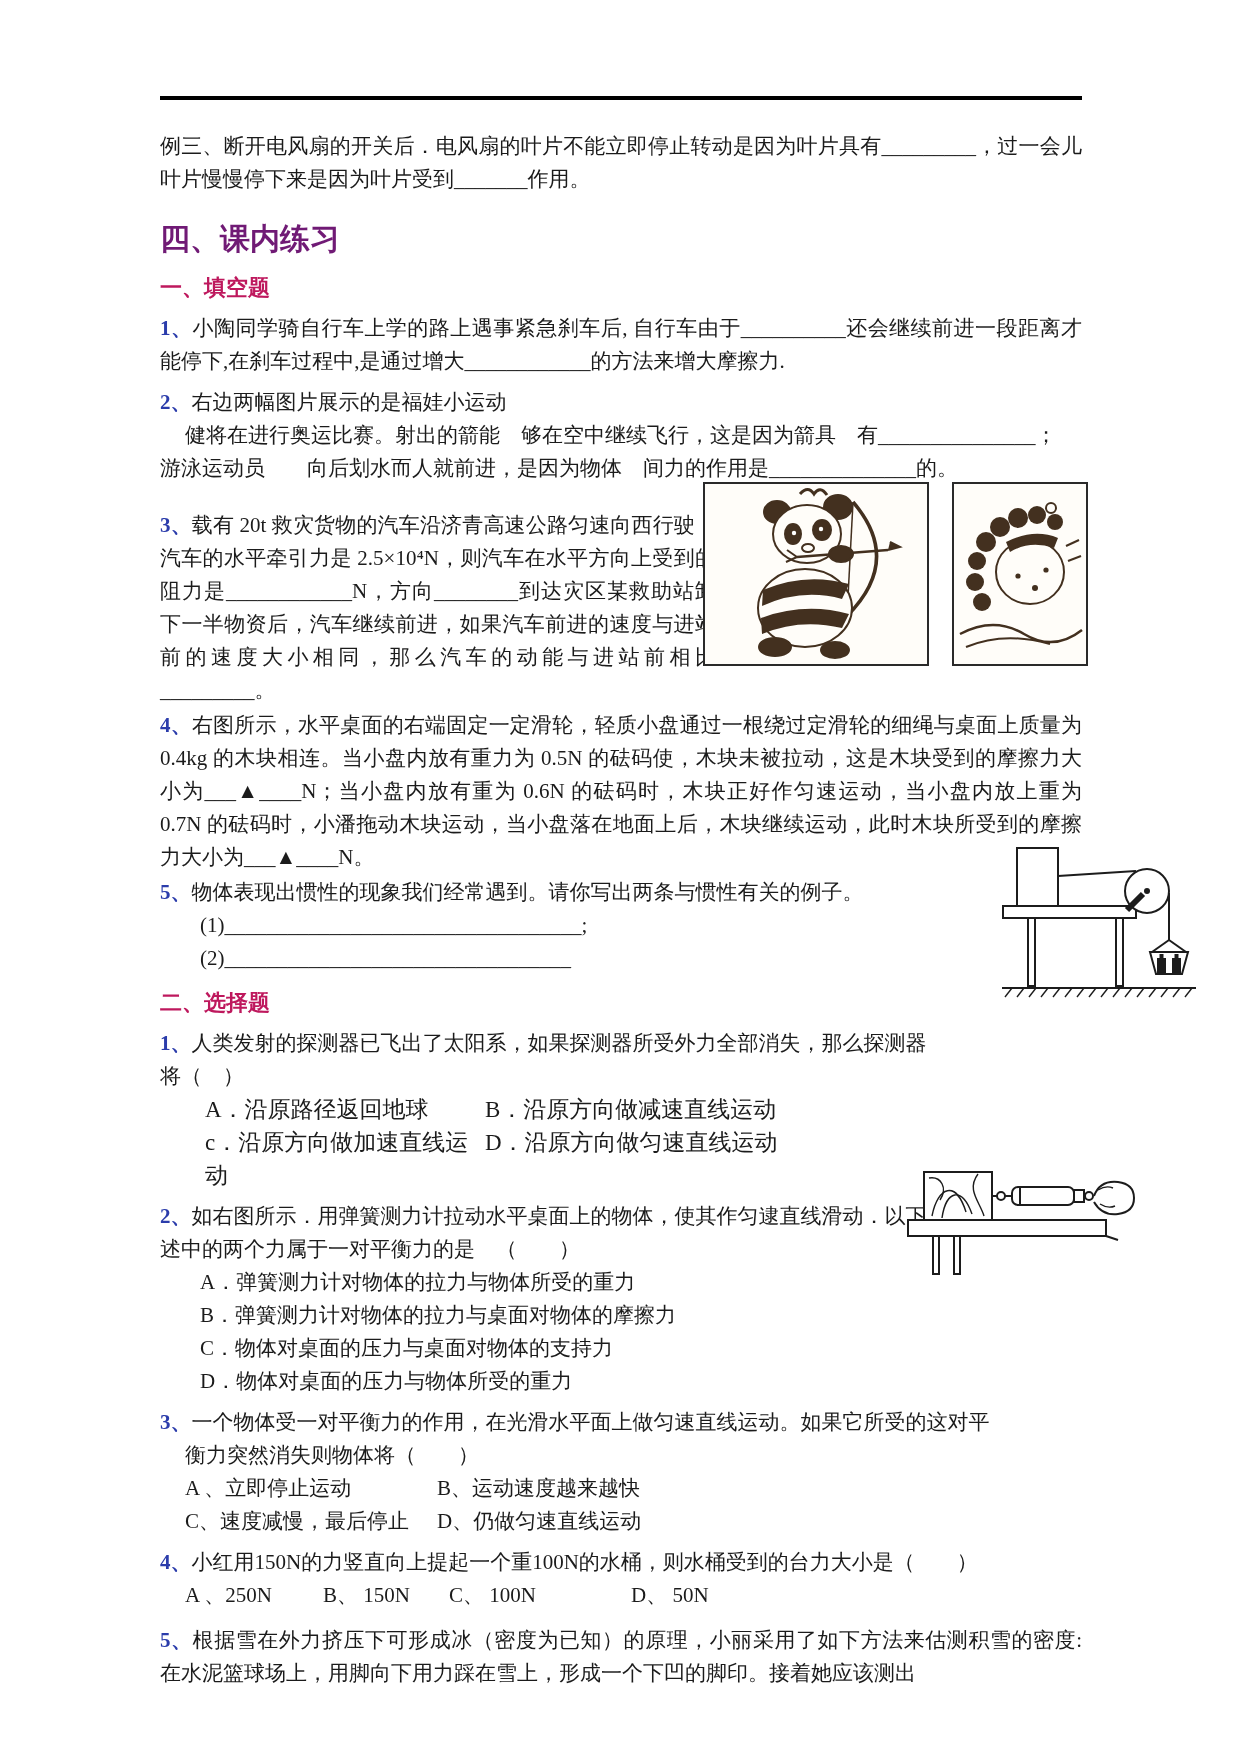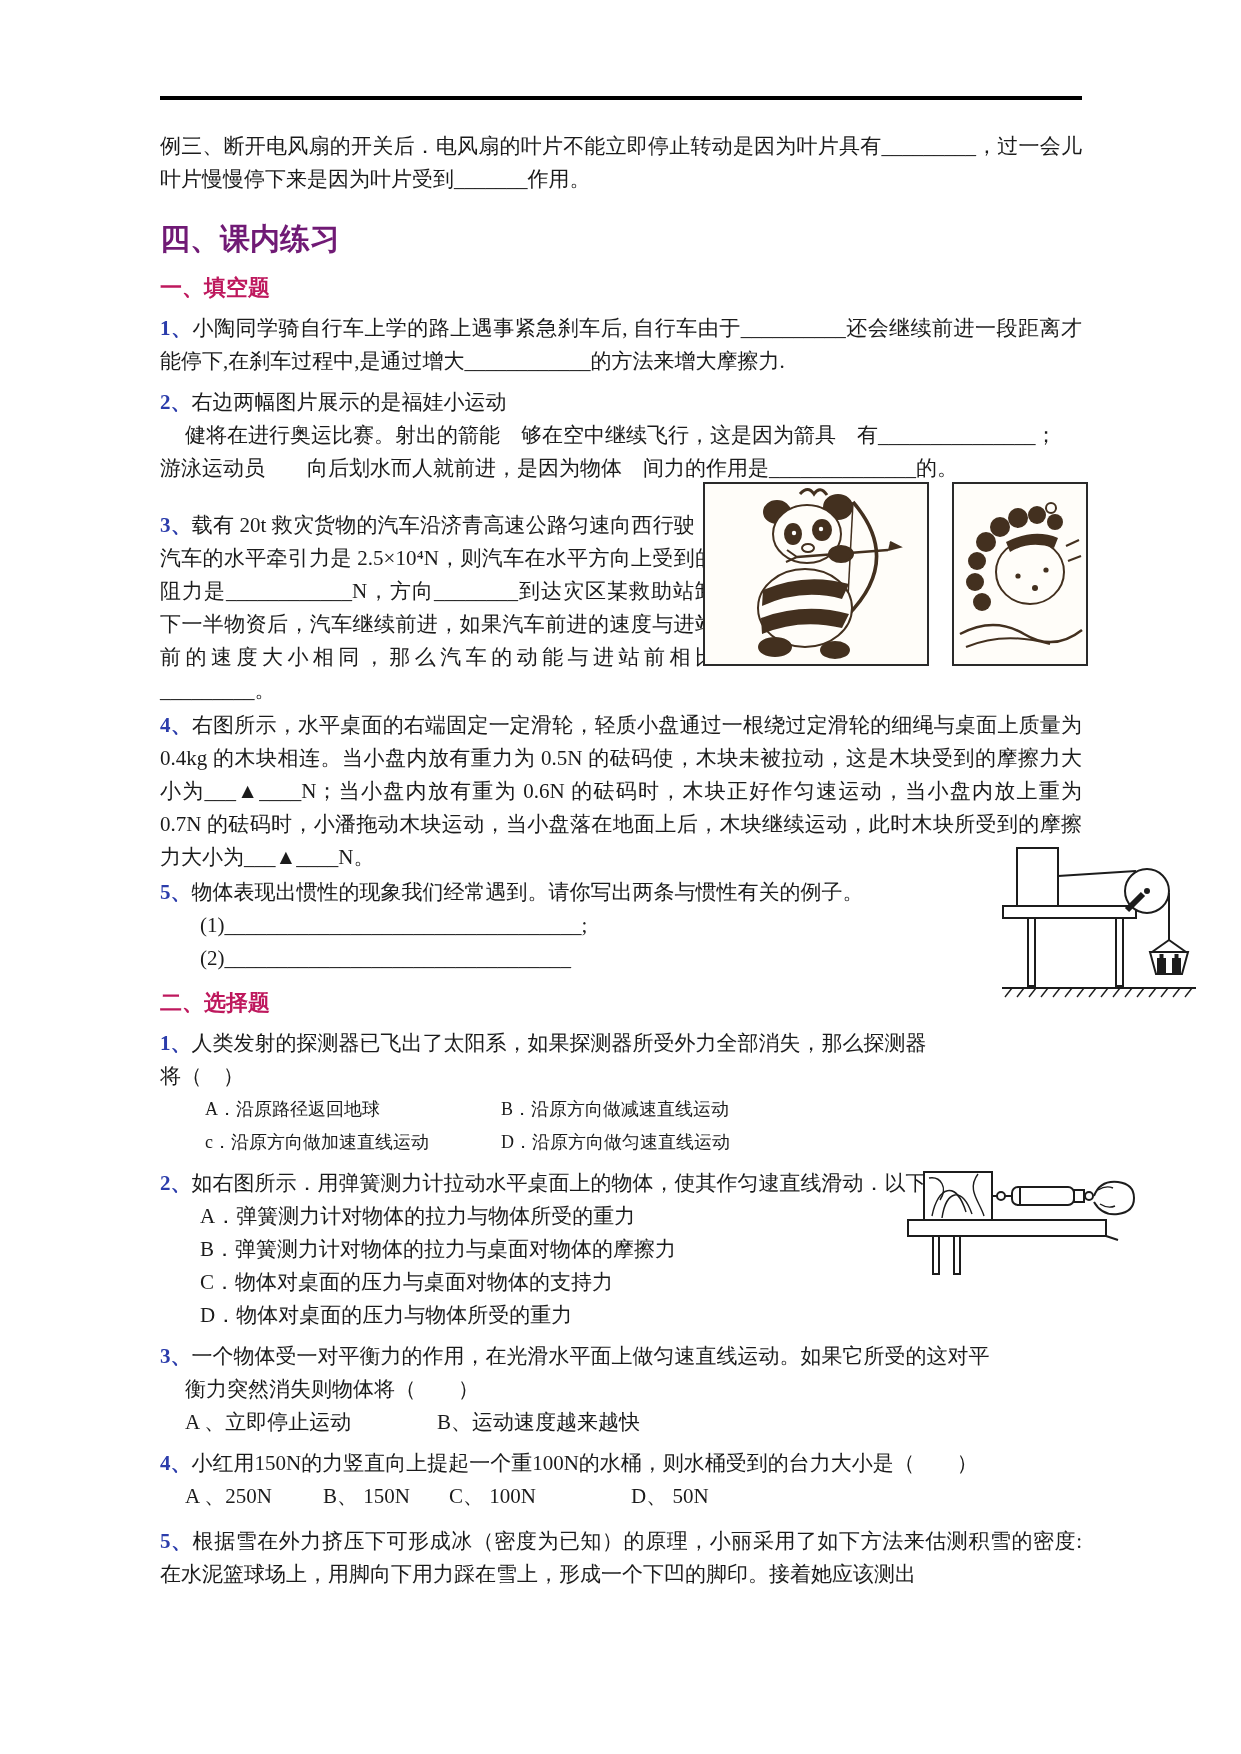--- a/index.html
+++ b/index.html
@@ -18,21 +18,21 @@
     font-size:22px;line-height:32px;font-weight:bold;color:#be185d;}
   .qnum{color:#2b3cab;font-weight:bold;}
   .mt-intro{margin-top:30px;}
   .q1{margin-top:8px;}
   .qblock{margin-top:8px;}
   .q3{margin-top:24px;width:556px;}
   .q4{margin-top:2px;}
   .q5{margin-top:2px;width:820px;}
   .indent25{padding-left:25px;}
   .indent40{padding-left:40px;}
-  .optrow{display:flex;font-size:18px;line-height:33px;padding-left:45px;gap:16px;}
+  .optrow{display:flex;font-size:23px;line-height:33px;padding-left:45px;}
   .optrow .c1{display:inline-block;width:280px;}
   .optrow3{display:flex;font-size:21px;line-height:33px;padding-left:25px;}
   .optrow3 .c1{display:inline-block;width:252px;}
   .optrow4{display:flex;font-size:21px;line-height:33px;padding-left:25px;}
   .optrow4 .o1{display:inline-block;width:138px;}
   .optrow4 .o2{display:inline-block;width:126px;}
   .optrow4 .o3{display:inline-block;width:182px;}
   .optlist .line{padding-left:40px;}
   .q5mc{width:922px;}
   
@@ -82,32 +82,37 @@
         <span>B．沿原方向做减速直线运动</span>
       </div>
       <div class="optrow">
         <span class="c1">c．沿原方向做加速直线运动</span>
         <span>D．沿原方向做匀速直线运动</span>
       </div>
     </div>
 
     <div class="qblock optlist">
       <div class="line" style="padding-left:0"><span class="qnum">2、</span><span>如右图所示．用弹簧测力计拉动水平桌面上的物体，使其作匀逮直线滑动．以下叙</span></div>
+      <div class="line" style="padding-left:0">述中的两个力属于一对平衡力的是　（　　）</div>
       <div class="line">A．弹簧测力计对物体的拉力与物体所受的重力</div>
       <div class="line">B．弹簧测力计对物体的拉力与桌面对物体的摩擦力</div>
       <div class="line">C．物体对桌面的压力与桌面对物体的支持力</div>
       <div class="line">D．物体对桌面的压力与物体所受的重力</div>
     </div>
 
     <div class="qblock">
       <div class="line"><span class="qnum">3、</span><span>一个物体受一对平衡力的作用，在光滑水平面上做匀速直线运动。如果它所受的这对平</span></div>
       <div class="line indent25">衡力突然消失则物体将（　　）</div>
       <div class="optrow3">
         <span class="c1">A 、立即停止运动</span>
         <span>B、运动速度越来越快</span>
+      </div>
+      <div class="optrow3">
+        <span class="c1">C、速度减慢，最后停止</span>
+        <span>D、仍做匀速直线运动</span>
       </div>
     </div>
 
     <div class="qblock">
       <div class="line"><span class="qnum">4、</span><span>小红用150N的力竖直向上提起一个重100N的水桶，则水桶受到的台力大小是（　　）</span></div>
       <div class="optrow4">
         <span class="o1">A 、250N</span>
         <span class="o2">B、 150N</span>
         <span class="o3">C、 100N</span>
         <span>D、 50N</span>

